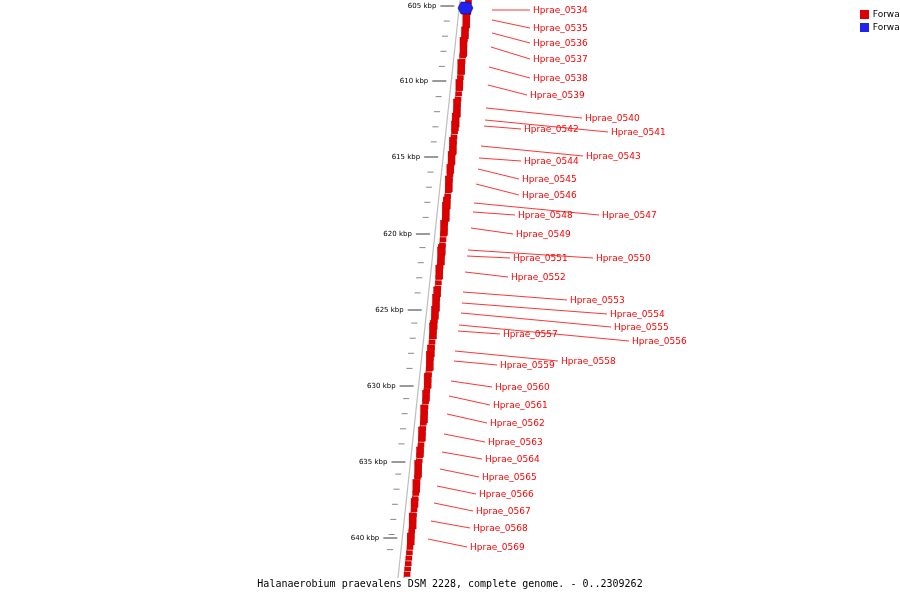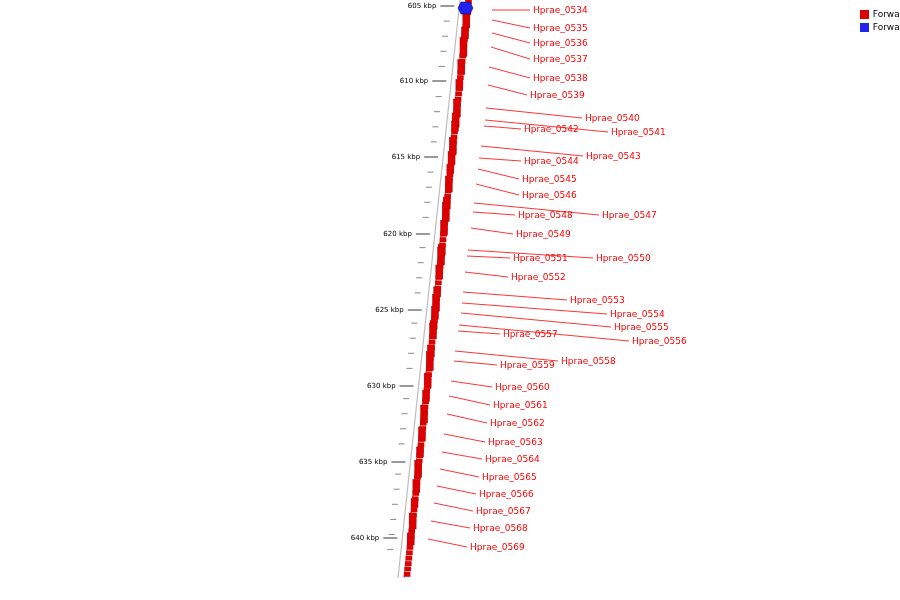--- a/index.html
+++ b/index.html
@@ -378,13 +378,14 @@
     <div class="legend-row">
       <span class="legend-swatch" style="background:#dd0000"></span>
       <span class="legend-label">Forward</span>
     </div>
     <div class="legend-row">
       <span class="legend-swatch" style="background:#2222ee"></span>
       <span class="legend-label">Forward</span>
     </div>
   </div>
 
+  <div class="caption">Halanaerobium praevalens DSM 2228, complete genome. - 0..2309262</div>
 </div>
 
 </body></html>

